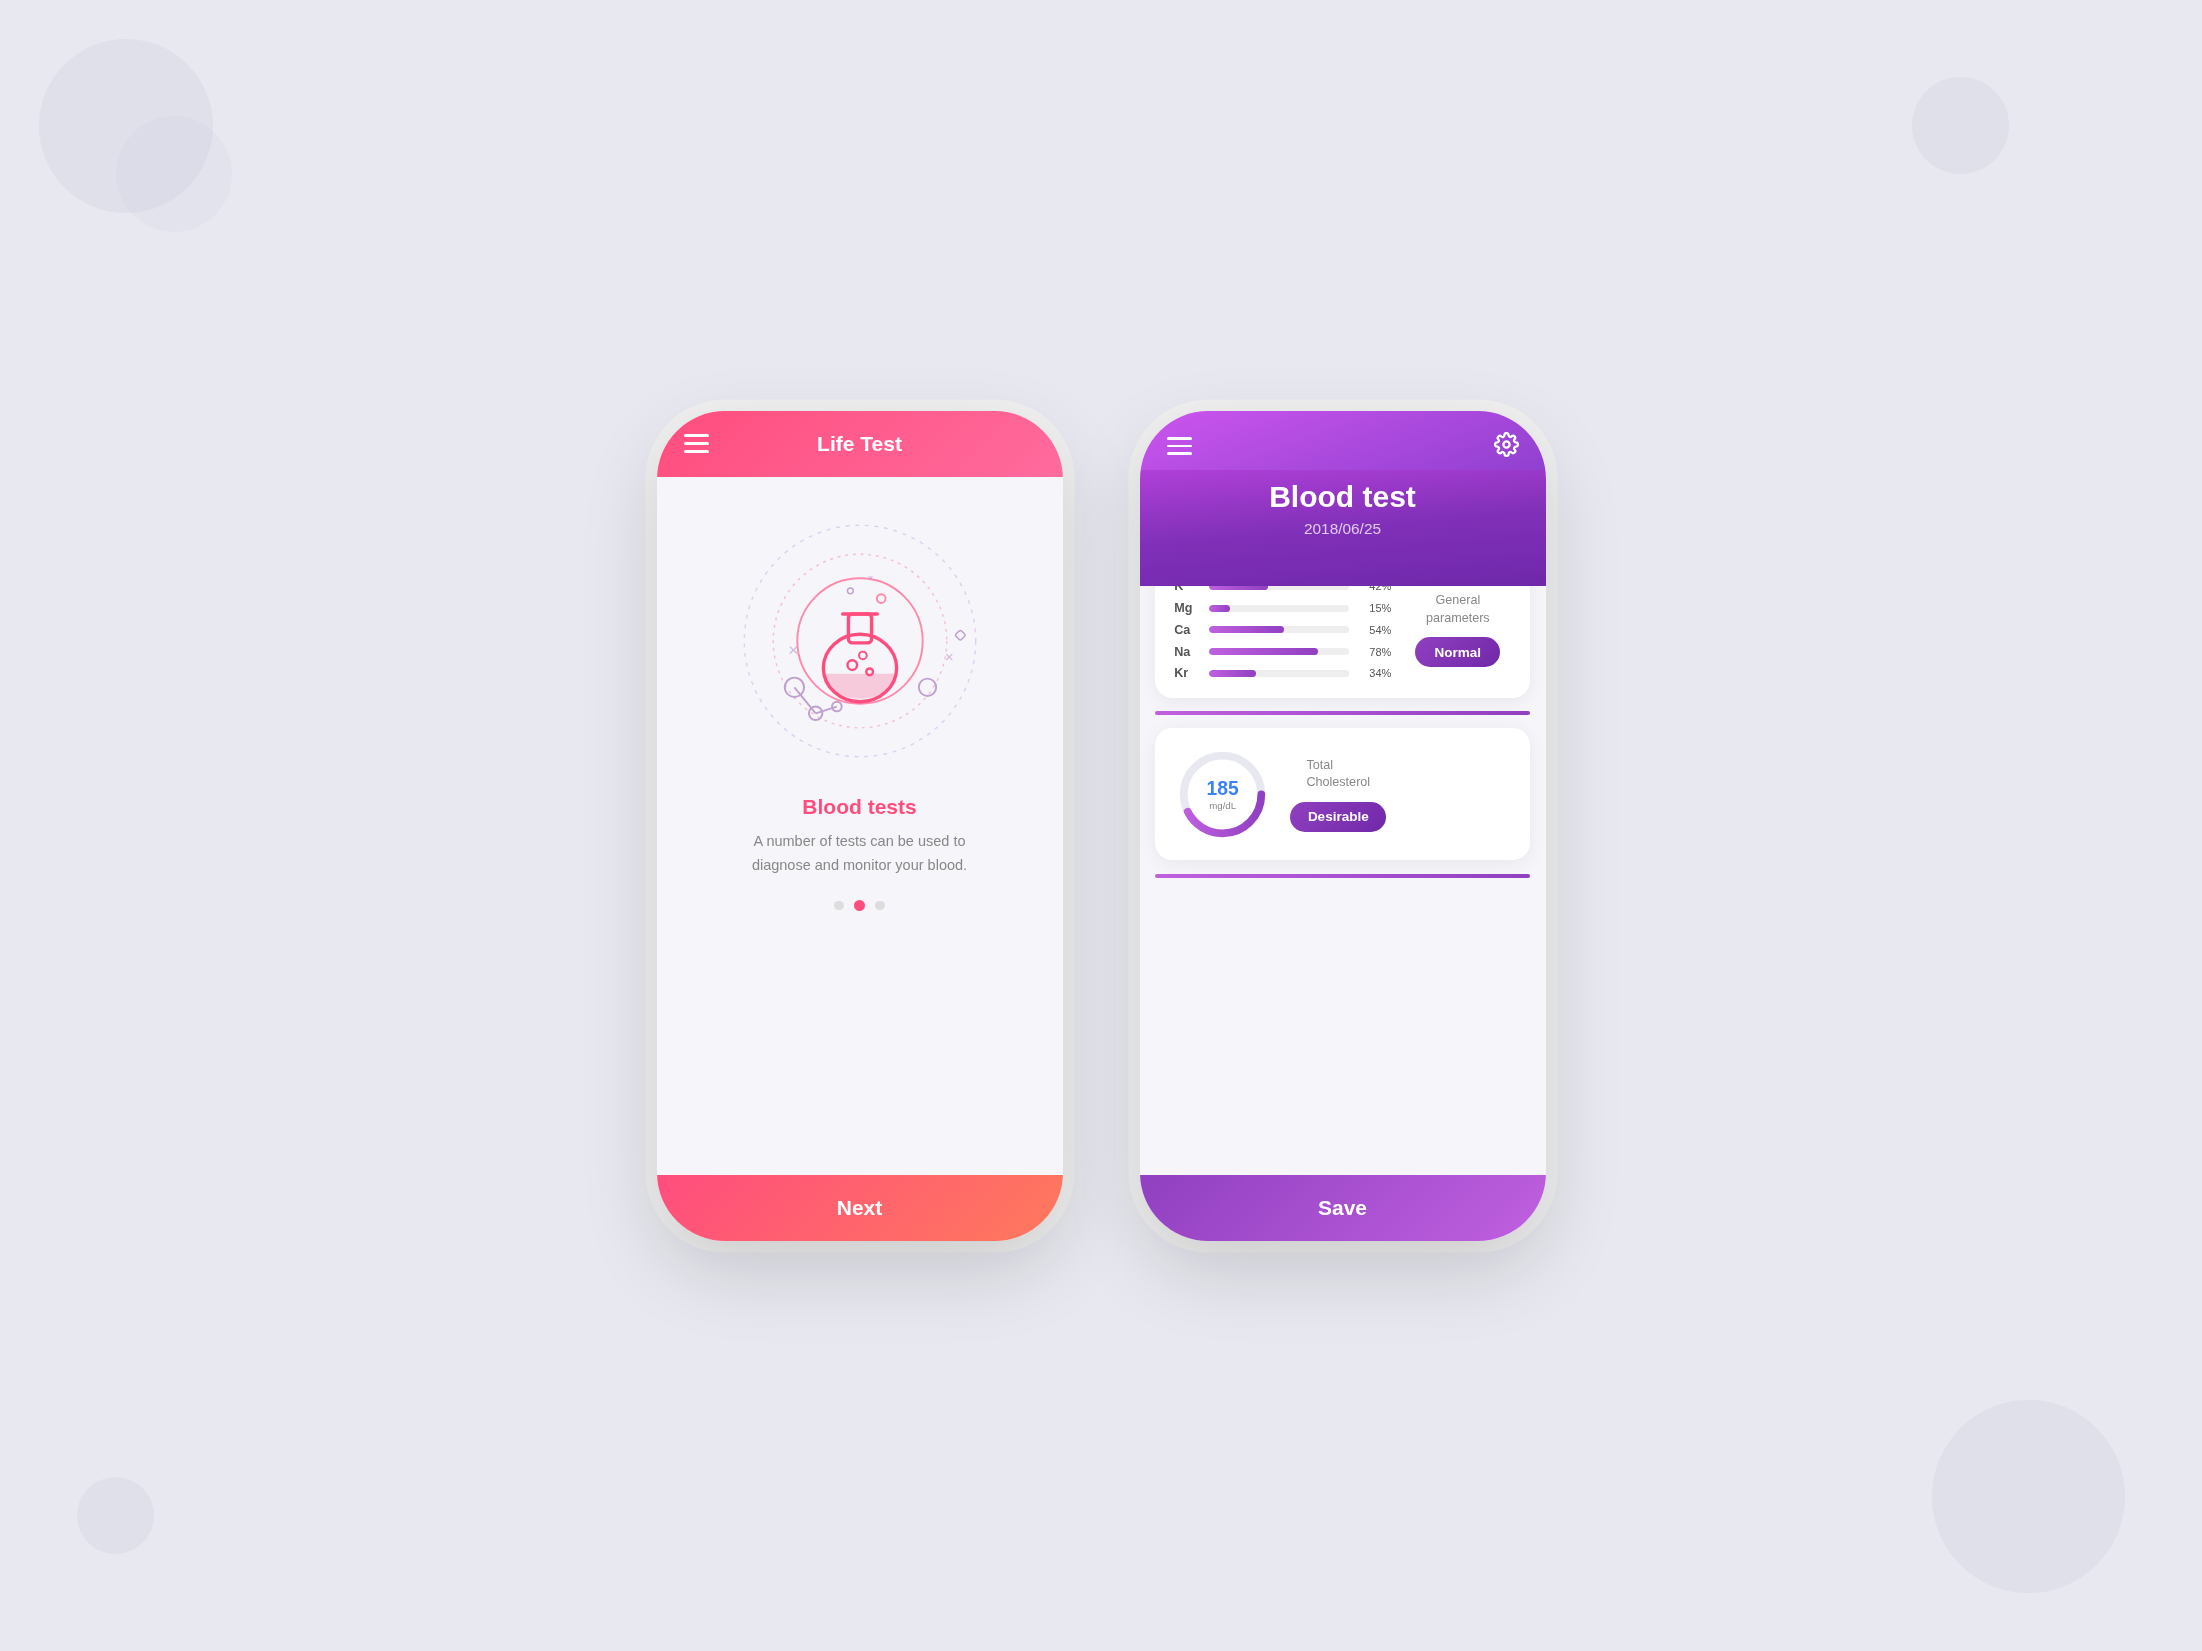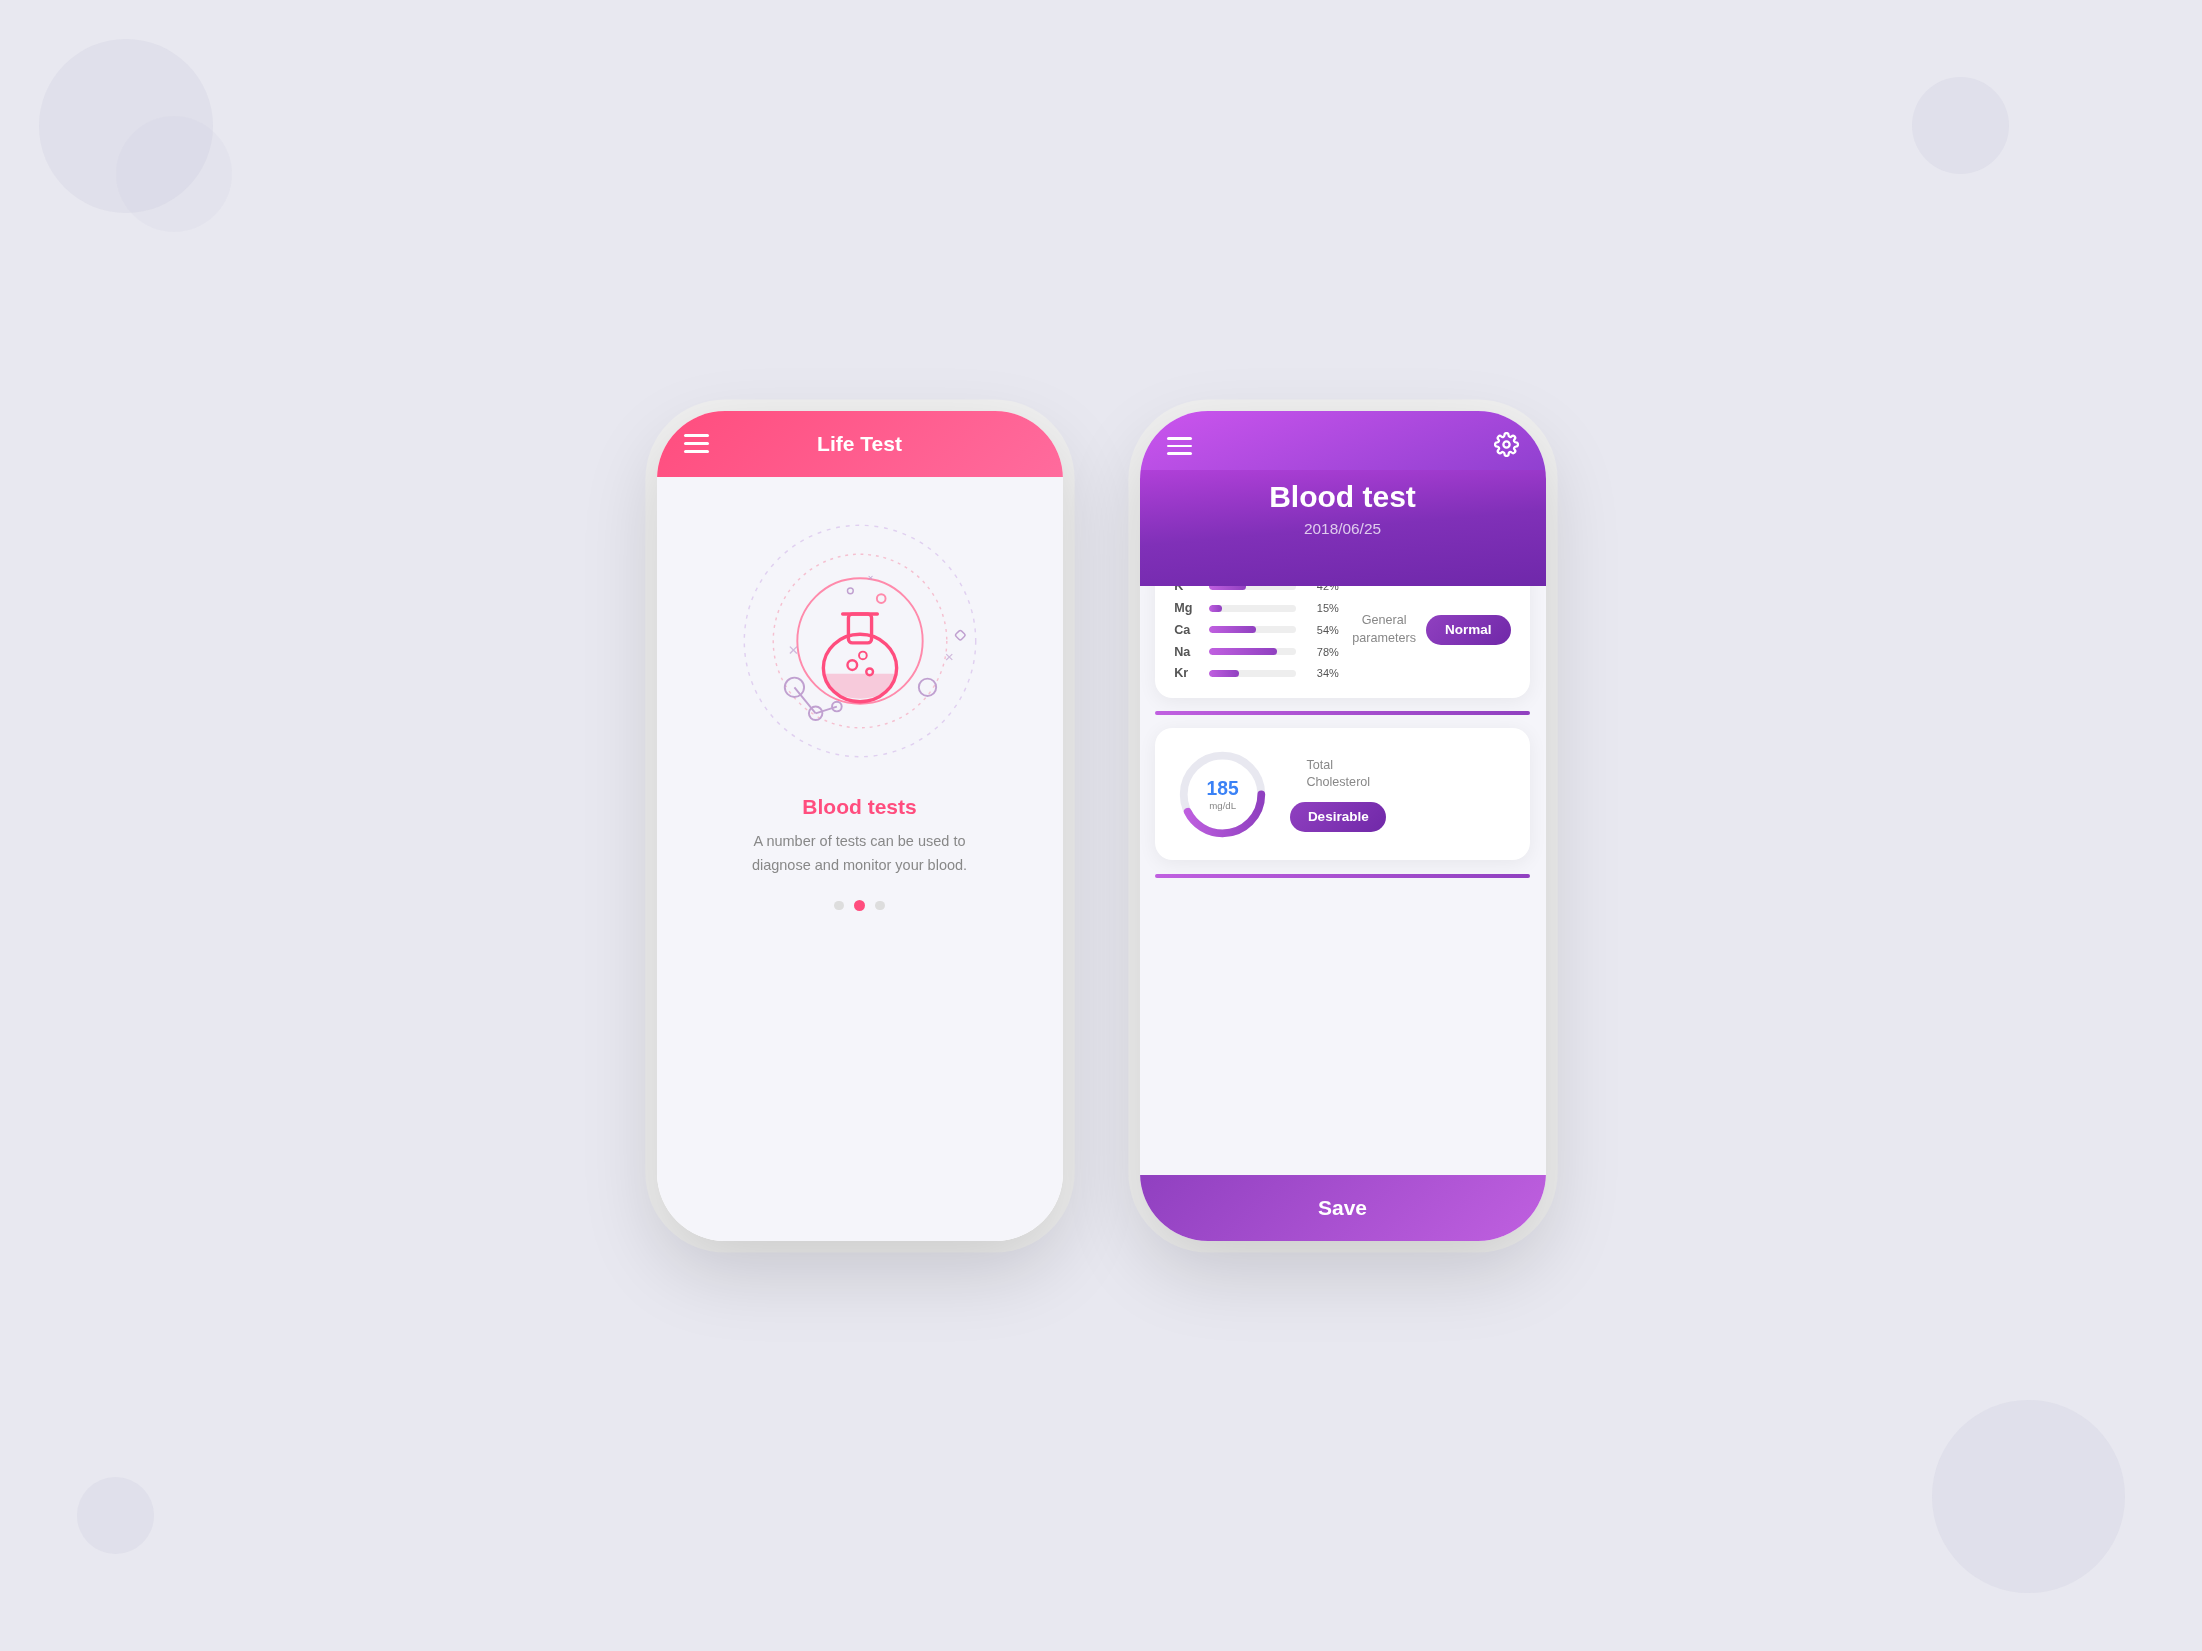--- a/index.html
+++ b/index.html
@@ -252,21 +252,21 @@
 
     .param-pct {
       width: 35px;
       font-size: 11px;
       color: #555;
       text-align: right;
     }
 
     .params-right {
       display: flex;
-      flex-direction: row;
+      flex-direction: column;
       align-items: center;
       gap: 9.7px;
       min-width: 106px;
     }
 
     .params-right-label {
       font-size: 12.6px;
       color: #888;
       text-align: center;
       line-height: 1.4;
@@ -421,20 +421,23 @@
       <span class="blood-tests-title">Blood tests</span>
       <p class="blood-tests-desc">A number of tests can be used to diagnose and monitor your blood.</p>
 
       <div class="dots-row">
         <div class="dot"></div>
         <div class="dot active"></div>
         <div class="dot"></div>
       </div>
     </div>
 
+    <div class="left-footer">
+      <span class="next-label">Next</span>
+    </div>
   </div>
 
   <div class="phone phone-right">
 
     <div class="right-header-top">
       <div style="display:flex;flex-direction:column;gap:4.8px;cursor:pointer;">
         <span style="display:block;width:25px;height:2.9px;background:#fff;border-radius:1.9px;"></span>
         <span style="display:block;width:25px;height:2.9px;background:#fff;border-radius:1.9px;"></span>
         <span style="display:block;width:25px;height:2.9px;background:#fff;border-radius:1.9px;"></span>
       </div>

